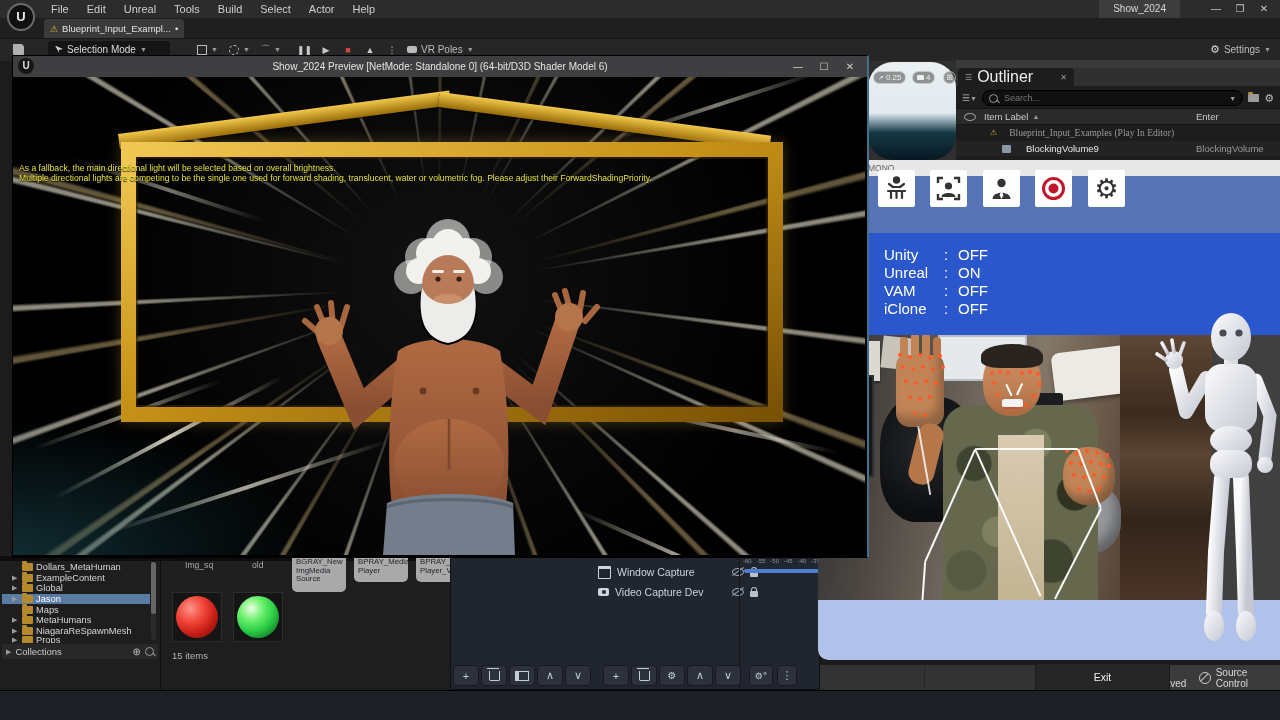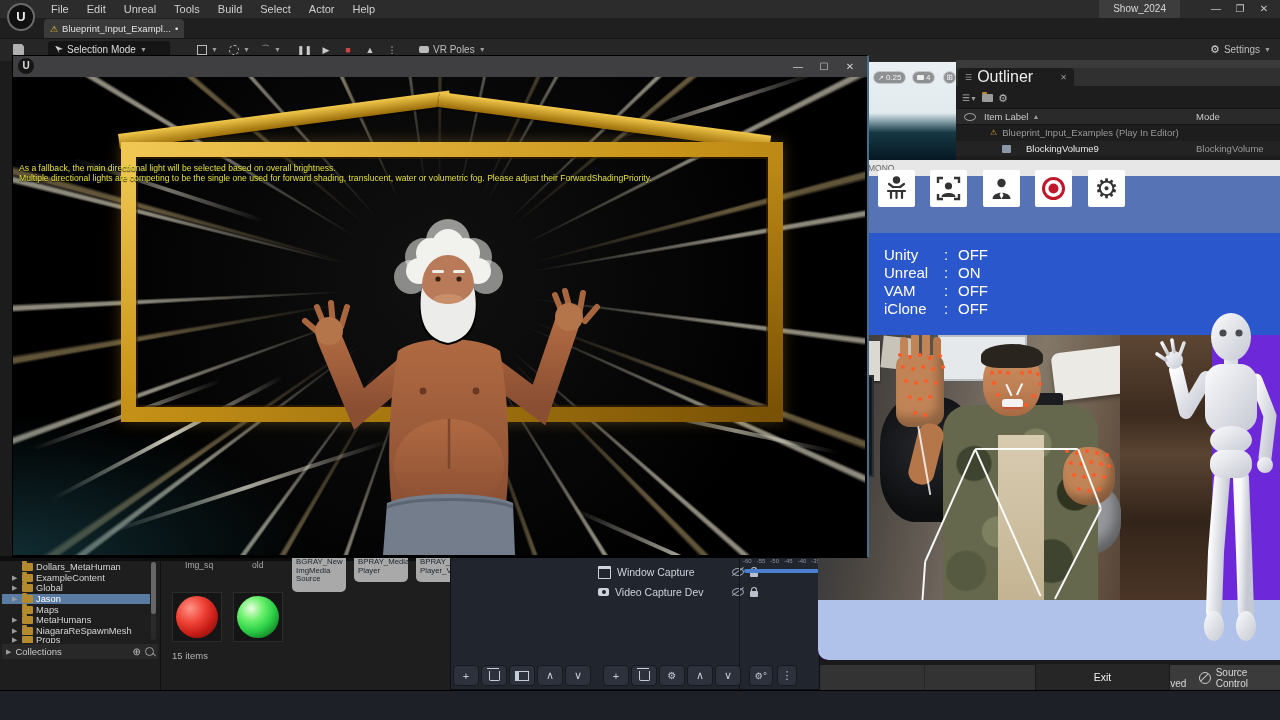--- a/index.html
+++ b/index.html
@@ -39,21 +39,21 @@
       repeating-conic-gradient(from 97deg at 50% 44%, rgba(255,216,130,0) 0deg 12.6deg, rgba(255,222,150,.38) 13deg 13.45deg, rgba(255,216,130,0) 14deg 25deg);
     -webkit-mask:radial-gradient(circle at 50% 44%, transparent 0 95px, #000 300px);
             mask:radial-gradient(circle at 50% 44%, transparent 0 95px, #000 300px);}
   .streak{position:absolute;height:4px;border-radius:3px;background:linear-gradient(90deg,transparent,rgba(255,250,230,.9),transparent);transform-origin:left center;}
   .gold-frame{position:absolute;left:108px;top:65px;width:632px;height:250px;border:15px solid #b8860b;border-image:linear-gradient(155deg,#f0c753 0%,#c89318 45%,#7a5205 100%) 1;box-shadow:inset 0 0 0 2px rgba(60,35,0,.6),0 0 14px rgba(255,200,80,.25);}
   .roof{position:absolute;width:334px;height:15px;background:linear-gradient(#f2c94c,#996c08);transform-origin:left center;box-shadow:0 1px 2px rgba(0,0,0,.7);}
   .floorglow{position:absolute;left:0;bottom:0;width:300px;height:140px;background:radial-gradient(ellipse at 0% 100%,rgba(30,80,90,.55),transparent 70%);}
   .warn-text{position:absolute;left:6px;top:86px;width:660px;color:#e6e23a;font-size:8.6px;line-height:10px;text-shadow:0 1px 1px #000;}
 
   
-  .minicap{left:868px;top:62px;width:88px;height:98px;background:linear-gradient(180deg,#eaf0f3 0%,#e2eaee 52%,#8aa4ad 60%,#163844 72%,#061823 100%);z-index:40;}
+  .minicap{left:868px;top:62px;width:88px;height:98px;background:linear-gradient(180deg,#eaf0f3 0%,#e2eaee 52%,#8aa4ad 60%,#163844 72%,#061823 100%);z-index:40;border-radius:25px;}
   .pill{position:absolute;height:13px;border-radius:7px;background:rgba(70,70,70,.55);border:1px solid rgba(255,255,255,.5);color:#f0f0f0;font-size:8px;display:flex;align-items:center;gap:2px;padding:0 4px;box-sizing:border-box;}
 
   
   .outliner{left:956px;top:60px;width:324px;height:100px;background:#1d1d1d;z-index:10;}
   .out-topstrip{position:absolute;left:0;top:0;width:100%;height:8px;background:#3a3a3a;}
   .out-tabrow{position:absolute;left:0;top:8px;width:100%;height:18px;background:#303030;}
   .out-tab{position:absolute;left:2px;top:0;width:116px;height:18px;background:#1d1d1d;border-radius:4px 4px 0 0;display:flex;align-items:center;gap:5px;padding:0 7px;box-sizing:border-box;}
   .out-tab .t{font-size:16px;color:#ececec;flex:1;}
   .out-search-row{position:absolute;left:0;top:28px;width:100%;height:20px;display:flex;align-items:center;gap:5px;padding:0 6px;box-sizing:border-box;}
   .searchbox{flex:1;height:14px;background:#101010;border:1px solid #000;border-radius:8px;display:flex;align-items:center;gap:4px;padding:0 6px;}
@@ -108,21 +108,21 @@
   .eyeslash::after{content:"";position:absolute;left:-1px;top:3px;width:14px;height:1.3px;background:#98a0ae;transform:rotate(-35deg);}
   .lock{width:8px;height:6px;background:#b9c0cc;border-radius:1px;position:relative;margin-top:4px;}
   .lock::before{content:"";position:absolute;left:1px;top:-4px;width:4px;height:4px;border:1.4px solid #b9c0cc;border-bottom:none;border-radius:3px 3px 0 0;}
   .mix-ticks{position:absolute;left:292px;top:1px;width:76px;display:flex;gap:5px;font-size:6px;color:#8a93a3;overflow:hidden;}
   .mix-bar{position:absolute;left:293px;top:12px;width:75px;height:4px;background:#4d7fd0;border-radius:2px;}
   .obsbtn{position:absolute;top:108px;width:26px;height:21px;background:#2c313b;border:1px solid #161a20;border-radius:4px;color:#c6ccd6;font-size:11px;display:flex;align-items:center;justify-content:center;box-sizing:border-box;}
   .trash{width:9px;height:9px;border:1.3px solid #c6ccd6;border-top:none;border-radius:0 0 2px 2px;position:relative;}
   .trash::before{content:"";position:absolute;left:-2.5px;top:-3px;width:12px;height:1.4px;background:#c6ccd6;}
 
   
-  .mocap{left:818px;top:160px;width:462px;height:500px;border-radius:10px 0 0 10px;overflow:hidden;z-index:30;background:#6d28d9;}
+  .mocap{left:818px;top:160px;width:462px;height:500px;border-radius:10px 0 0 10px;overflow:hidden;z-index:30;background:#404040;}
   .mc-title{position:absolute;left:0;top:0;width:100%;height:16px;background:#e7e7e7;color:#666;font-size:8.5px;line-height:16px;padding-left:50px;box-sizing:border-box;}
   .mc-strip{position:absolute;left:0;top:16px;width:100%;height:57px;background:#5673b5;}
   .mc-sq{position:absolute;top:10px;width:37px;height:37px;background:#fff;border-radius:2px;display:flex;align-items:center;justify-content:center;}
   .mc-status{position:absolute;left:0;top:73px;width:100%;height:102px;background:#2b57cc;}
   .mc-line{position:absolute;left:66px;display:flex;color:#fff;font-size:15px;}
   .mc-line .l{width:60px;}
   .mc-line .c{width:14px;}
   .video{position:absolute;left:0;top:175px;width:394px;height:265px;overflow:hidden;background:linear-gradient(100deg,#2e3338 0%,#4a4540 18%,#6e655c 38%,#837868 52%,#6b5a4a 68%,#4e3d30 84%,#33281f 100%);}
   .wline{position:absolute;background:#fff;height:2.4px;border-radius:2px;transform-origin:left center;opacity:.95;}
   .dots{position:absolute;width:4px;height:4px;border-radius:50%;background:#ff5a28;}
@@ -185,21 +185,21 @@
         <span style="font-size:9px;color:#bbb;">⌒</span>
         <span class="chev">▼</span>
       </div>
     <div class="tbtn flat" style="left:290px;gap:8px;">
       <span class="playbtn">❚❚</span>
       <span class="playbtn">▶</span>
       <span class="playbtn" style="color:#d24545;">■</span>
       <span class="playbtn">▲</span>
       <span class="playbtn">⋮</span>
     </div>
-    <div class="tbtn flat" style="left:412px;">
+    <div class="tbtn flat" style="left:400px;">
       <span class="ico" style="width:10px;height:7px;background:#bbb;border-radius:2px;"></span>
       <span>VR Poles</span>
         <span class="chev">▼</span>
     </div>
     <div class="tbtn flat" style="left:1203px;">
       <span style="font-family:'DejaVu Sans',sans-serif;font-size:11px;color:#d8d8d8;">⚙</span>
       <span>Settings</span>
         <span class="chev">▼</span>
     </div>
   </div>
@@ -211,32 +211,37 @@
     <div class="out-topstrip"></div>
     <div class="out-tabrow">
       <div class="out-tab">
         <span style="color:#9a9a9a;font-size:8px;">☰</span>
         <span class="t">Outliner</span>
         <span style="color:#9a9a9a;font-size:8px;">✕</span>
       </div>
     </div>
     <div class="out-search-row">
       <span style="color:#b5b5b5;font-size:9px;">☰<span class="chev">▼</span></span>
+      <div class="searchbox">
+        <span class="mag"></span>
+        <input placeholder="Search..." style="">
+        <span class="chev">▼</span>
+      </div>
       <span class="folder" style="background:#9a9a9a;"></span>
       <span style="font-family:'DejaVu Sans',sans-serif;font-size:11px;color:#bdbdbd;">⚙</span>
     </div>
     <div class="out-header">
       <span class="eye" style="margin:0 8px;"></span>
       <span>Item Label</span>
       <span style="font-size:7px;color:#9a9a9a;margin-left:4px;">▲</span>
-      <span style="position:absolute;left:240px;">Mode</span>
+      <span style="position:absolute;left:240px;">Enter</span>
     </div>
     <div class="out-row" style="top:65px;color:#9a9a9a;">
       <span style="margin-left:34px;color:#c9a43a;font-size:8px;">⚠</span>
-      <span style="margin-left:5px;">Blueprint_Input_Examples (Play In Editor)</span>
+      <span style="margin-left:12px;font-family:Liberation Serif, serif;">Blueprint_Input_Examples (Play In Editor)</span>
     </div>
     <div class="out-row" style="top:81px;background:#232323;color:#e8e8e8;gap:10px;">
       <span style="margin-left:46px;width:9px;height:8px;background:#8a98a8;border-radius:1px;"></span>
       <span style="margin-left:5px;">BlockingVolume9</span>
       <span style="position:absolute;left:240px;color:#9a9a9a;">BlockingVolume</span>
     </div>
   </div>
 
   <div class="abs minicap">
     <div class="pill" style="left:5px;top:9px;">
@@ -532,20 +537,21 @@
       <rect x="62" y="140" width="42" height="28" rx="13" fill="url(#mq)"></rect>
       <ellipse cx="83" cy="27" rx="20" ry="24" fill="url(#mq)"></ellipse>
       <circle cx="75" cy="23" r="3.6" fill="#4a4a52"></circle>
       <circle cx="91" cy="23" r="3.6" fill="#4a4a52"></circle>
     </g>
   </svg>
 
   <div class="abs preview">
     <div class="preview-titlebar">
       <div class="pv-logo">U</div>
+      <div class="preview-title">Show_2024 Preview [NetMode: Standalone 0]  (64-bit/D3D Shader Model 6)</div>
       <div class="pv-btns">
         <div>—</div>
         <div>☐</div>
         <div>✕</div>
       </div>
     </div>
     <div class="viewport">
       <div class="rays"></div>
       <div class="streak" style="left:40px;top:420px;width:260px;transform:rotate(-28deg);opacity:.9;"></div>
       <div class="streak" style="left:20px;top:370px;width:200px;transform:rotate(-20deg);opacity:.6;"></div>

